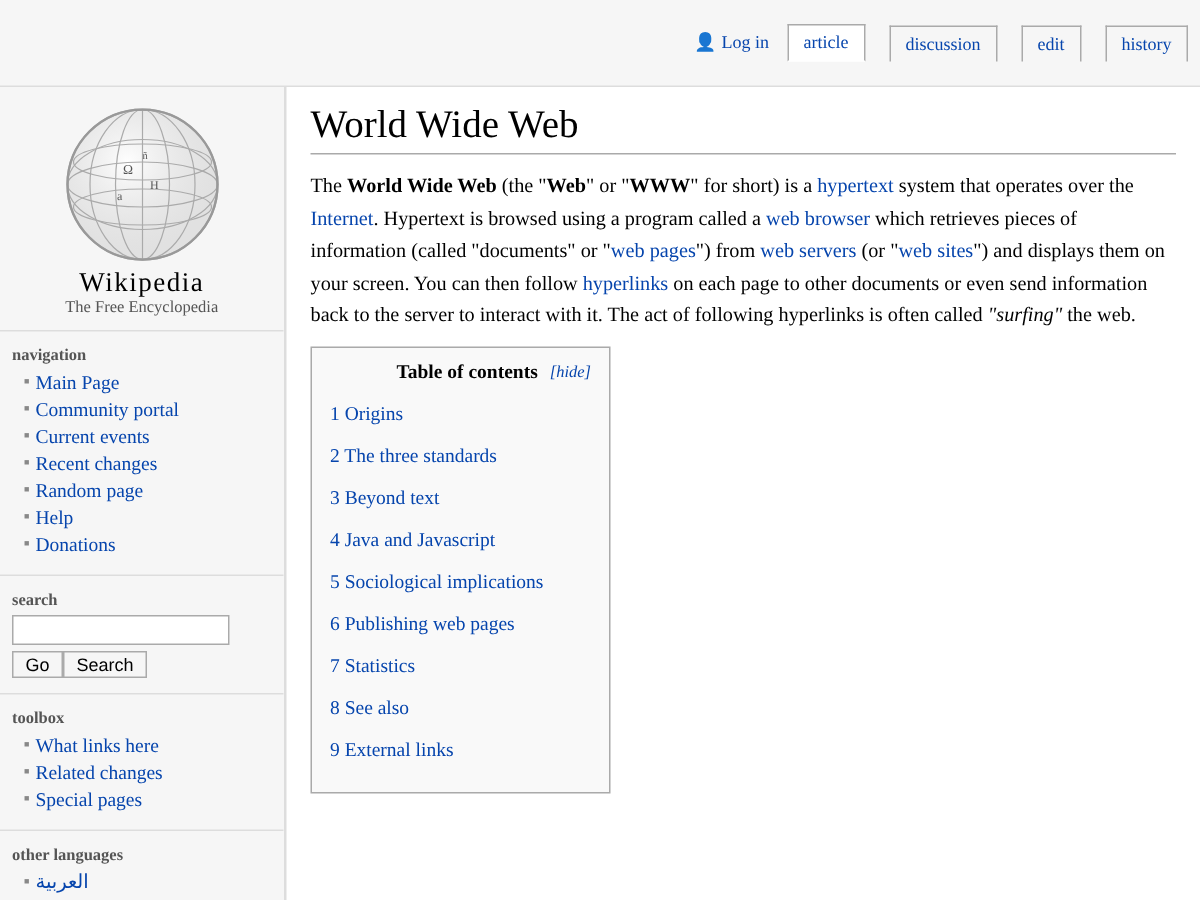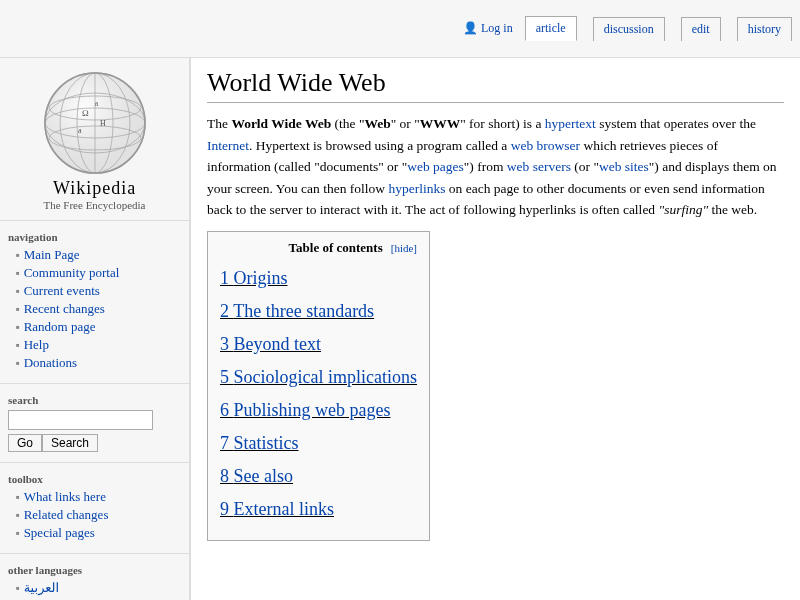--- a/index.html
+++ b/index.html
@@ -183,29 +183,29 @@
       margin-bottom: 6px;
       display: flex;
       justify-content: flex-end;
       align-items: center;
     }
     .toc-title .hide-link {
       font-weight: normal;
       font-size: 11px;
       color: #0645ad;
       margin-left: 8px;
+      font-style: italic;
     }
     .toc ol {
       list-style: none;
       padding: 0;
     }
     .toc ol li {
       margin: 12px 0;
-      font-size: 18px;
-      text-decoration: underline;
+      font-size: 13px;
     }
     .toc ol li a {
       color: #0645ad;
     }
     
     #sidebar::-webkit-scrollbar, #content::-webkit-scrollbar {
       width: 8px;
     }
     #sidebar::-webkit-scrollbar-track, #content::-webkit-scrollbar-track {
       background: #f0f0f0;
@@ -362,20 +362,21 @@
     
     <div class="toc">
       <div class="toc-title">
         <span>Table of contents</span>
         <a href="#" class="hide-link">[hide]</a>
       </div>
       <ol>
         <li><a href="#">1 <span>Origins</span></a></li>
         <li><a href="#">2 <span>The three standards</span></a></li>
         <li><a href="#">3 <span>Beyond text</span></a></li>
+        <li><a href="#">4 <span>Java and Javascript</span></a></li>
         <li><a href="#">5 <span>Sociological implications</span></a></li>
         <li><a href="#">6 <span>Publishing web pages</span></a></li>
         <li><a href="#">7 <span>Statistics</span></a></li>
         <li><a href="#">8 <span>See also</span></a></li>
         <li><a href="#">9 <span>External links</span></a></li>
       </ol>
     </div>
   </div>
 
 </div>

